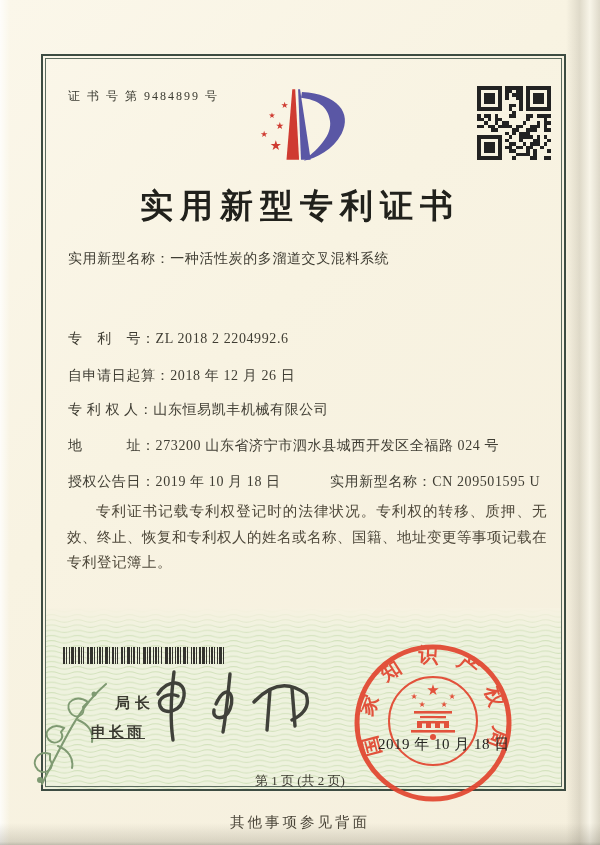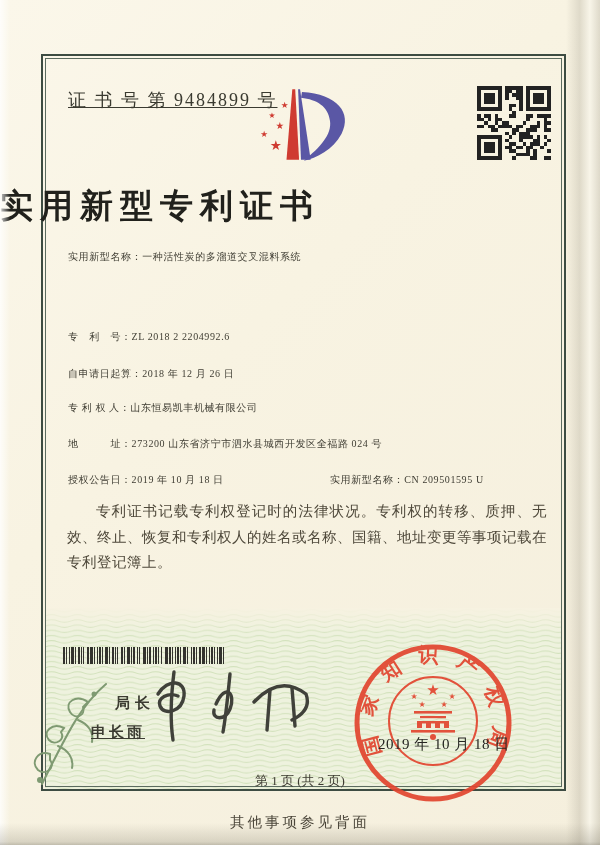--- a/index.html
+++ b/index.html
@@ -20,31 +20,31 @@
     border:2px solid #3d4c42; z-index:5; }
   .frame-inner { position:absolute; left:2px; top:2px; right:2px; bottom:2px;
     border:1px solid #5b6b5f; }
 
   .wave-band { position:absolute; left:45px; top:608px; width:517px; height:181px;
     background:#eef2de; z-index:1; }
   .wave-band svg { display:block; }
   .wave-fade { position:absolute; left:0; top:0; width:100%; height:26px;
     background:linear-gradient(to bottom,#f7f2e1,rgba(247,242,225,0)); }
 
-  .cert-no { position:absolute; left:68px; top:88px; font-size:18px; color:#3a3a30;
-    letter-spacing:2px; white-space:pre; z-index:10;text-decoration:underline; }
+  .cert-no { position:absolute; left:68px; top:88px; font-size:12px; color:#3a3a30;
+    letter-spacing:2px; white-space:pre; z-index:10; }
 
   .logo { position:absolute; left:243px; top:74px; width:116px; height:98px; z-index:10; }
 
   .qr { position:absolute; left:477px; top:86px; width:74px; height:74px; z-index:10; }
 
-  .title { position:absolute; left:0; top:184px; width:100%; text-align:left;
+  .title { position:absolute; left:0; top:184px; width:100%; text-align:center;
     font-size:33px; font-weight:600; color:#21211c; letter-spacing:7px; z-index:10; }
 
-  .row { position:absolute; left:68px; width:486px; font-size:10px; color:#3f3d33;
+  .row { position:absolute; left:68px; width:486px; font-size:14px; color:#3f3d33;
     z-index:10; white-space:pre; letter-spacing:0.6px; }
   .row .lbl { white-space:pre; }
   .grant-no { position:absolute; left:262px; top:0; white-space:pre; }
 
   .body-text { position:absolute; left:67px; top:499px; width:480px; z-index:10;
     font-size:14.5px; color:#4e483a; line-height:25.5px; letter-spacing:0.5px; text-align:justify; }
   .body-text p { text-indent:2em; margin:0; }
 
   .barcode { position:absolute; left:63px; top:647px; width:165px; height:17px; z-index:10; }
 

